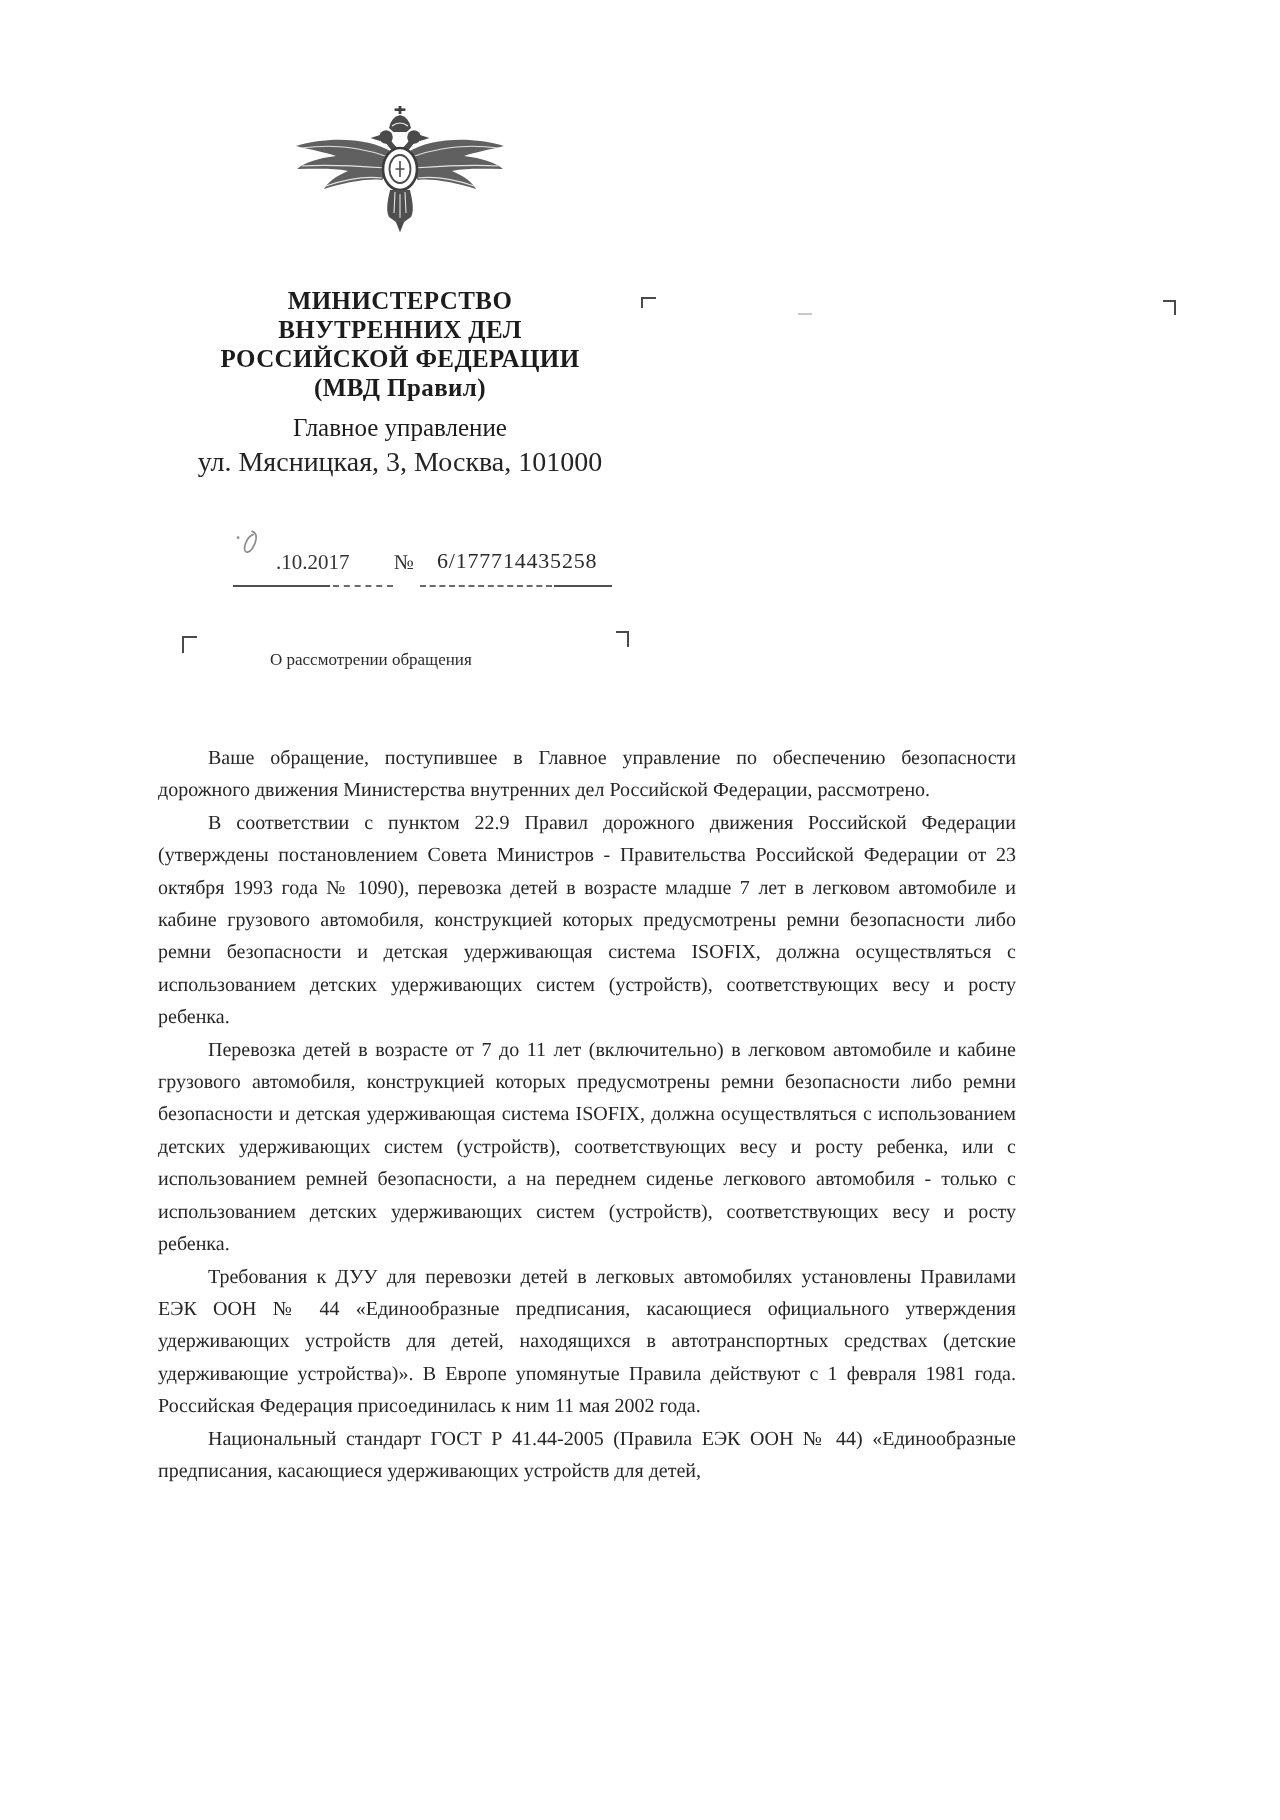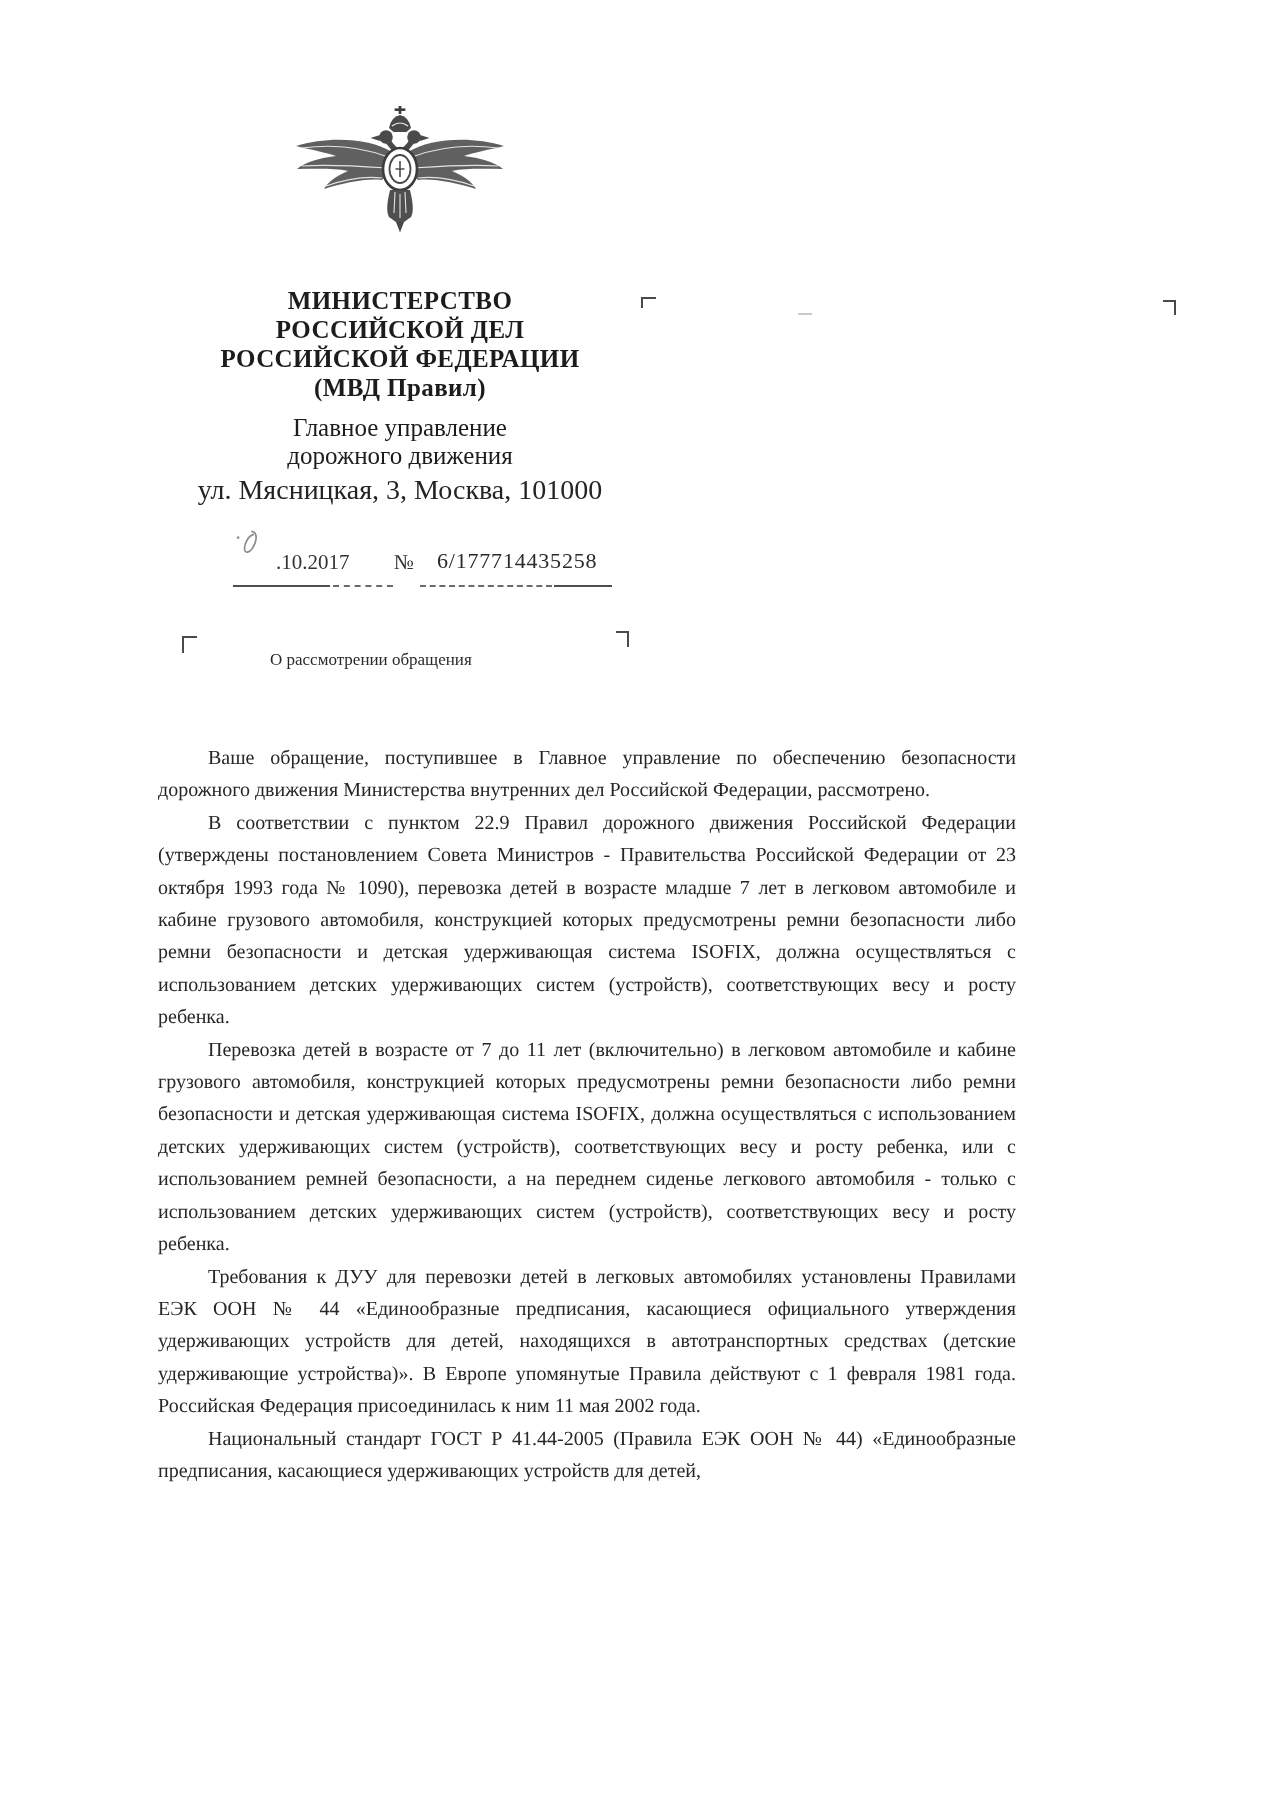--- a/index.html
+++ b/index.html
@@ -79,26 +79,25 @@
     <ellipse cx="108" cy="64" rx="10.5" ry="14" fill="none" stroke="#4a4a4a" stroke-width="1.8"></ellipse>
     <path d="M108 56 L108 72 M103.5 64 L112.5 64" stroke="#4a4a4a" stroke-width="1.6"></path>
 
     <path d="M98 85 C 95 98, 94 106, 97 112 L108 120 L119 112 C 122 106, 121 98, 118 85 Z" fill="#4f4f4f"></path>
     <path d="M103 87 L102 108 M108 89 L108 113 M113 87 L114 108" stroke="#e3e3e3" stroke-width="1.1" fill="none"></path>
     <path d="M104 117 L108 127.5 L112 117 Z" fill="#4a4a4a"></path>
   </svg>
 
   <div class="letterhead">
     <div class="ministry-line">МИНИСТЕРСТВО</div>
-    <div class="ministry-line">РОССИЙСКОЙ ДЕЛ</div>
+    <div class="ministry-line">ВНУТРЕННИХ ДЕЛ</div>
     <div class="ministry-line">РОССИЙСКОЙ ФЕДЕРАЦИИ</div>
     <div class="ministry-line">(МВД Правил)</div>
     <div class="department">
       <div class="department-line">Главное управление</div>
-      <div class="department-line">дорожного движения</div>
     </div>
     <div class="address-line">ул. Мясницкая, 3, Москва, 101000</div>
   </div>
 
   <svg class="hand-mark" width="28" height="36" viewBox="0 0 28 36" aria-hidden="true">
     <circle cx="3" cy="11" r="1.4" fill="#8d8d8d"></circle>
     <path d="M16 3 C 22.5 4, 22 13, 18.5 20 C 16.5 24.5, 12 26, 11 21.5 C 10 16, 13 8, 17.5 6" stroke="#8d8d8d" stroke-width="1.7" fill="none" stroke-linecap="round"></path>
   </svg>
 
   <div class="date-text">.10.2017</div>

